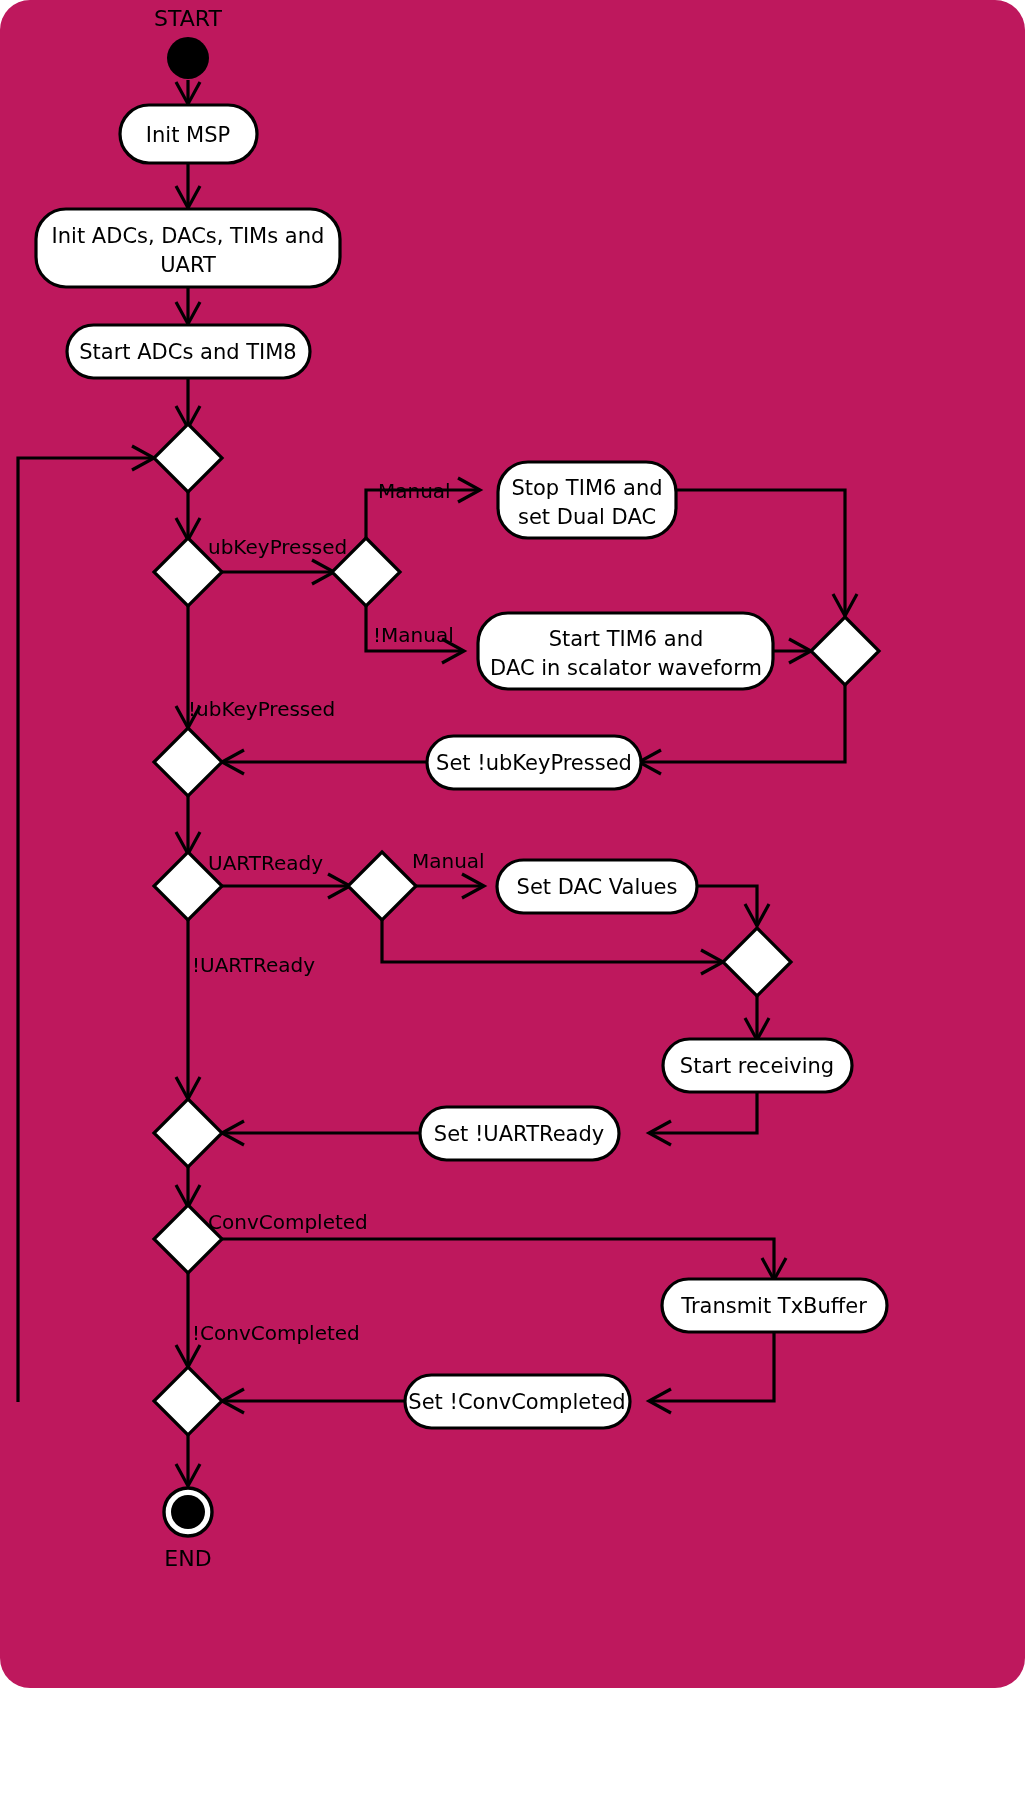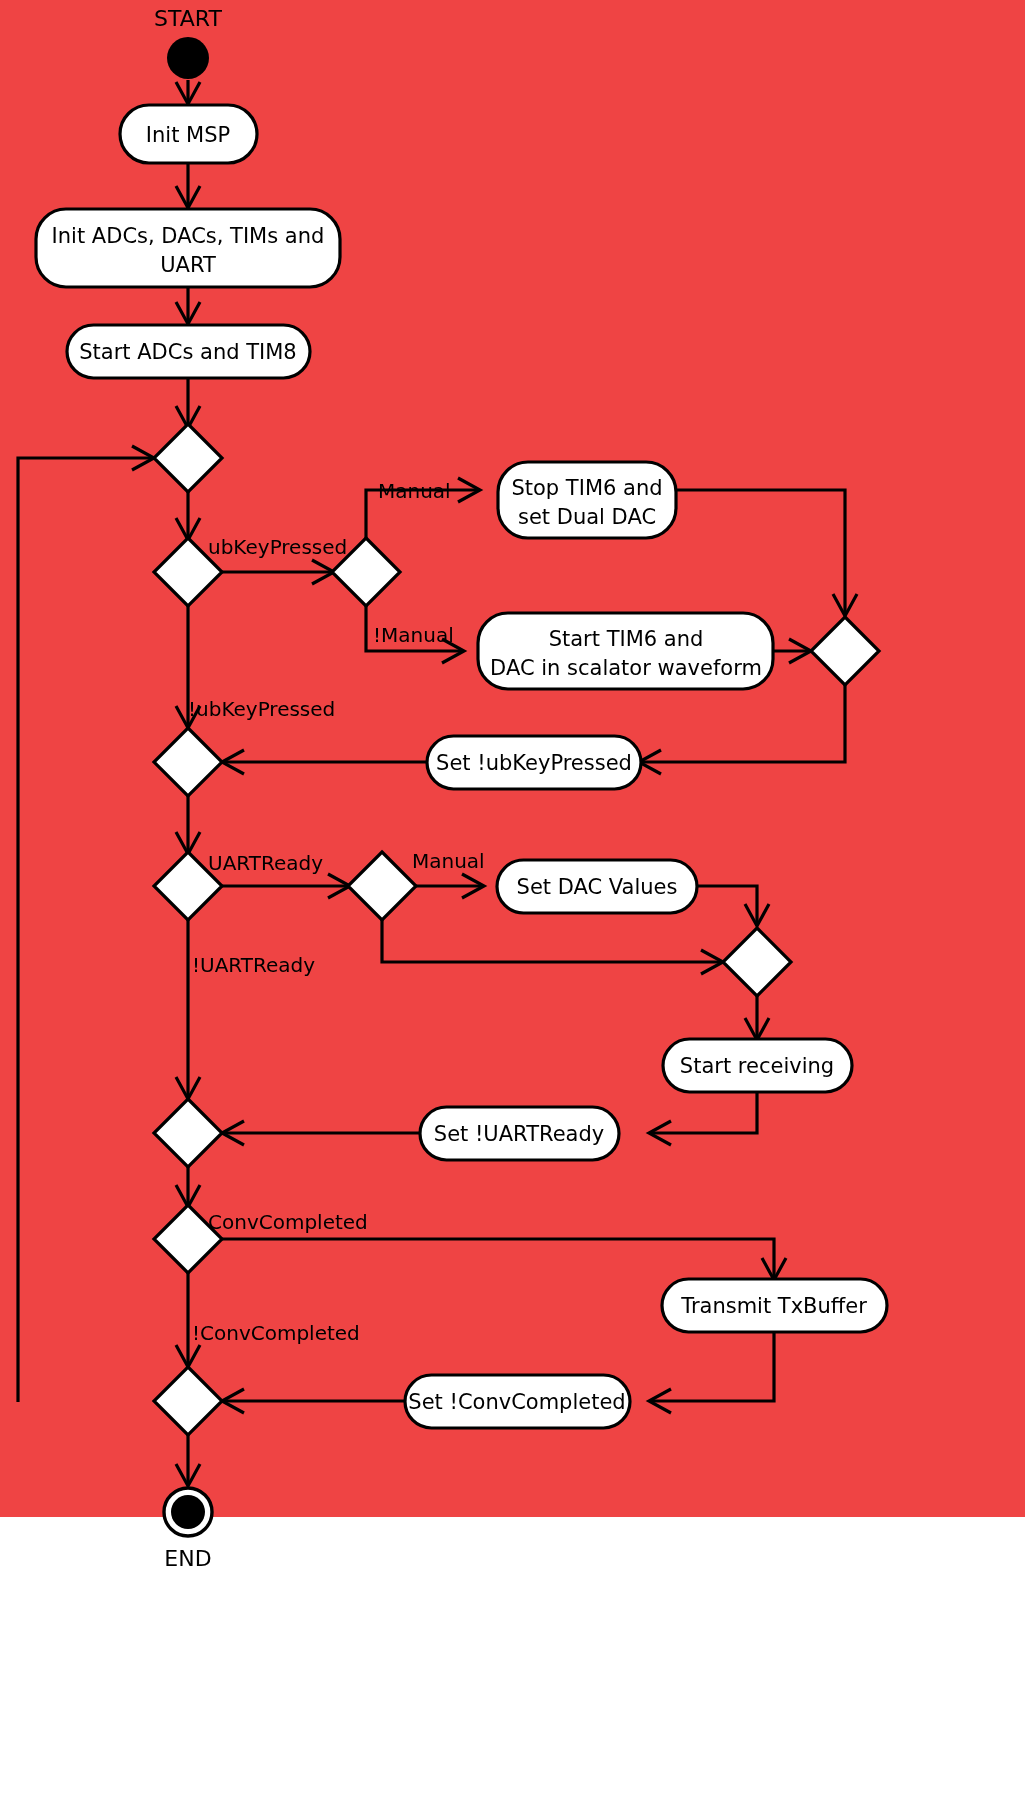--- a/index.html
+++ b/index.html
@@ -9,22 +9,23 @@
   }
   body {
     width: 1025px;
     height: 1809px;
     font-family: "DejaVu Sans", sans-serif;
     overflow: hidden;
   }
   #diagram-root {
     position: relative;
     width: 1025px;
-    height: 1517px;
-    background: #ef4444;
+    height: 1688px;
+    background: #be185d;
+    border-radius: 30px;
   }
   svg#flow {
     display: block;
     width: 1025px;
     height: 1809px;
   }
   .node-shape {
     fill: #ffffff;
     stroke: #000000;
     stroke-width: 3.2;

